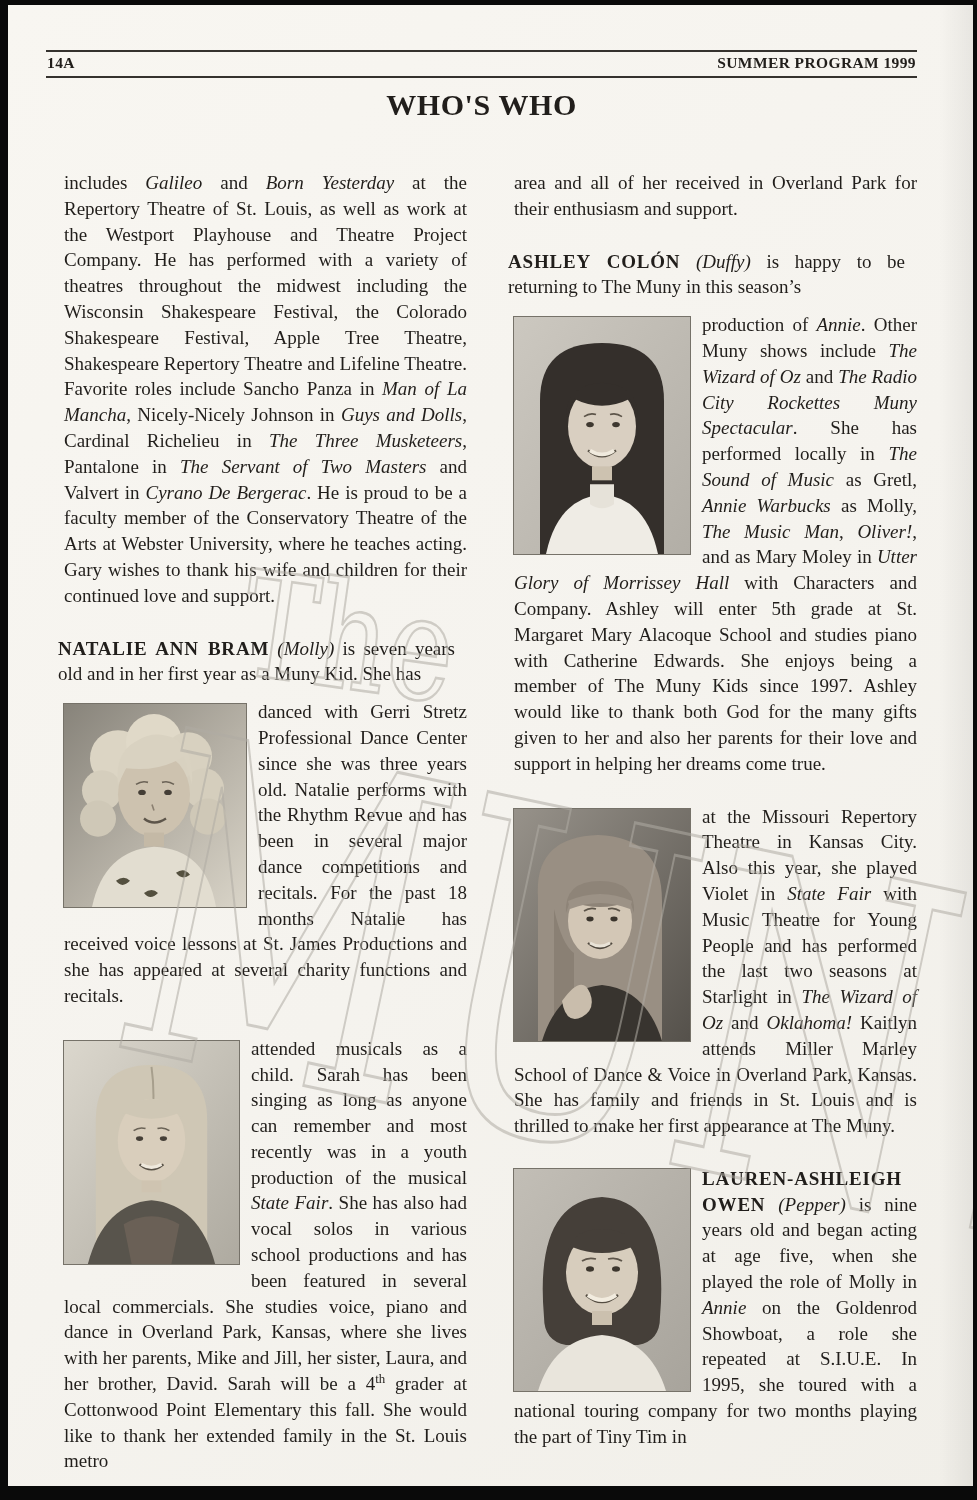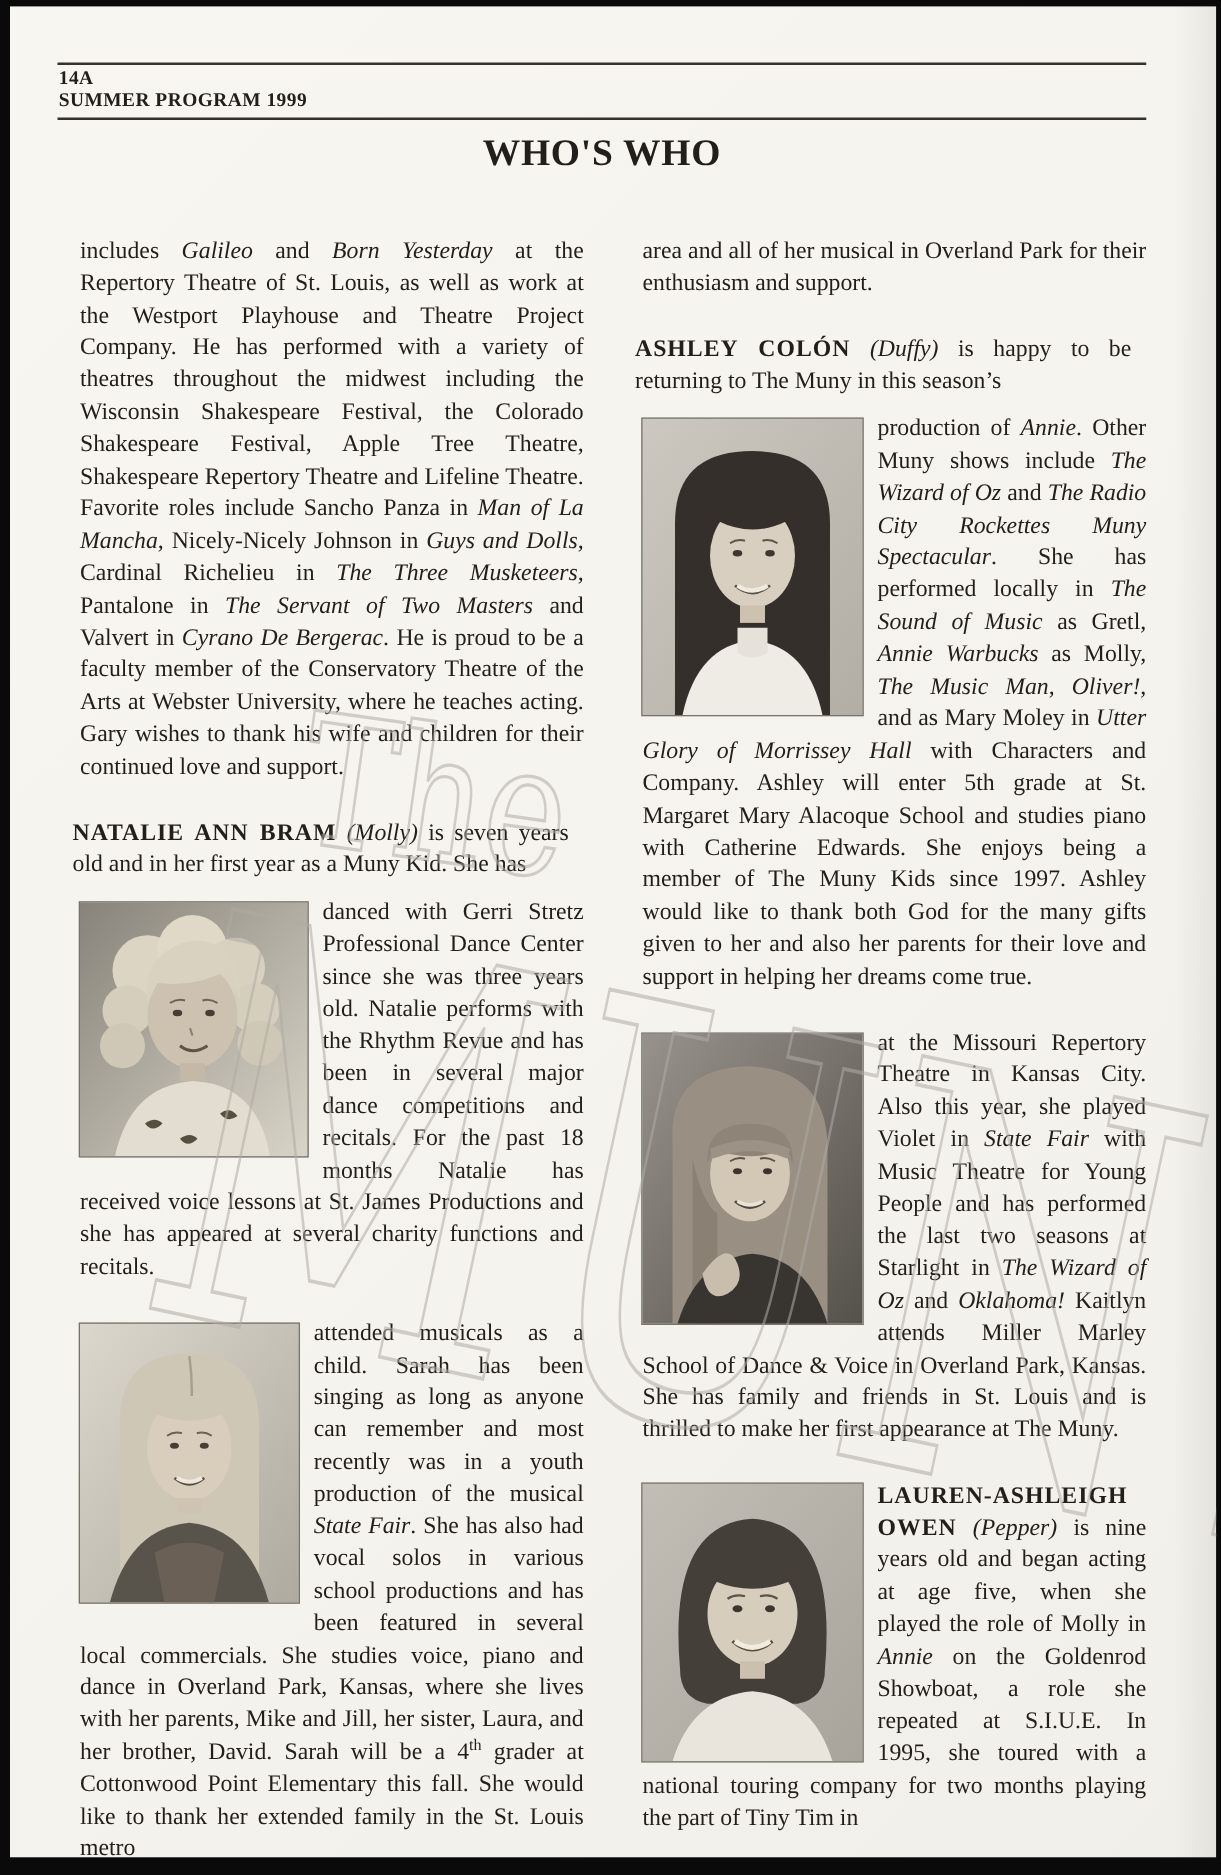--- a/index.html
+++ b/index.html
@@ -9,21 +9,21 @@
     border:solid #0a0a0a;border-width:5px 4px 14px 8px;
     overflow:hidden;color:#211e1b;
     font-family:"Liberation Serif","DejaVu Serif",serif;
   }
   .scan-shade{position:absolute;top:0;right:0;width:34px;height:100%;
     background:linear-gradient(to right,rgba(0,0,0,0) 0%,rgba(0,0,0,.06) 100%);pointer-events:none;}
   
   .hdr{display:flex;justify-content:space-between;align-items:baseline;
     margin:45px 56px 0 38px;
     border-top:2px solid #35322e;border-bottom:2px solid #35322e;
-    padding:2px 1px 4px 1px;font-weight:bold;font-size:15.5px;letter-spacing:.4px;flex-direction:column;}
+    padding:2px 1px 4px 1px;font-weight:bold;font-size:15.5px;letter-spacing:.4px;}
   .title{margin:10px 56px 0 38px;text-align:center;font-size:30px;font-weight:bold;letter-spacing:.6px;}
   
   .columns{display:flex;gap:29px;margin:48px 56px 0 38px;}
   .col{width:421px;font-size:19px;line-height:25.8px;text-align:justify;}
   .para{margin:0 0 27px 18px;}
   .lead{margin:12px;}
   .bio{margin:0 0 27px 0;}
   .name{font-weight:bold;letter-spacing:.8px;}
   .i{font-style:italic;}
   .sup{vertical-align:super;font-size:.68em;line-height:0;}
@@ -133,21 +133,21 @@
               <path d="M30 92 q14-8 28 0 l-4 20 h-20 z" fill="#6a6056"></path>
             </svg>
           </div>
           <span><span>attended musicals as a child. Sarah has been singing as long as anyone can remember and most recently was in a youth production of the musical </span><span class="i">State Fair</span><span>. She has also had vocal solos in various school productions and has been featured in several local commercials. She studies voice, piano and dance in Overland Park, Kansas, where she lives with her parents, Mike and Jill, her sister, Laura, and her brother, David. Sarah will be a 4</span><span class="sup">th</span><span> grader at Cottonwood Point Elementary this fall. She would like to thank her extended family in the St. Louis metro</span></span>
         </div>
       </div>
     </div>
 
     <div class="col">
 
-      <p class="para"><span>area and all of her musical in Overland Park for their enthusiasm and support.</span></p>
+      <p class="para"><span>area and all of her received in Overland Park for their enthusiasm and support.</span></p>
 
       <div class="bio">
         <p class="para lead">
           <span class="name">ASHLEY COLÓN</span>
           <span class="i">(Duffy)</span>
           <span><span>is happy to be returning to The Muny in this season’s</span></span>
         </p>
         <div class="para">
           <div class="photo ph-ashley" aria-label="black-and-white portrait of Ashley Colón">
             <svg viewBox="0 0 88 119" preserveAspectRatio="none">

